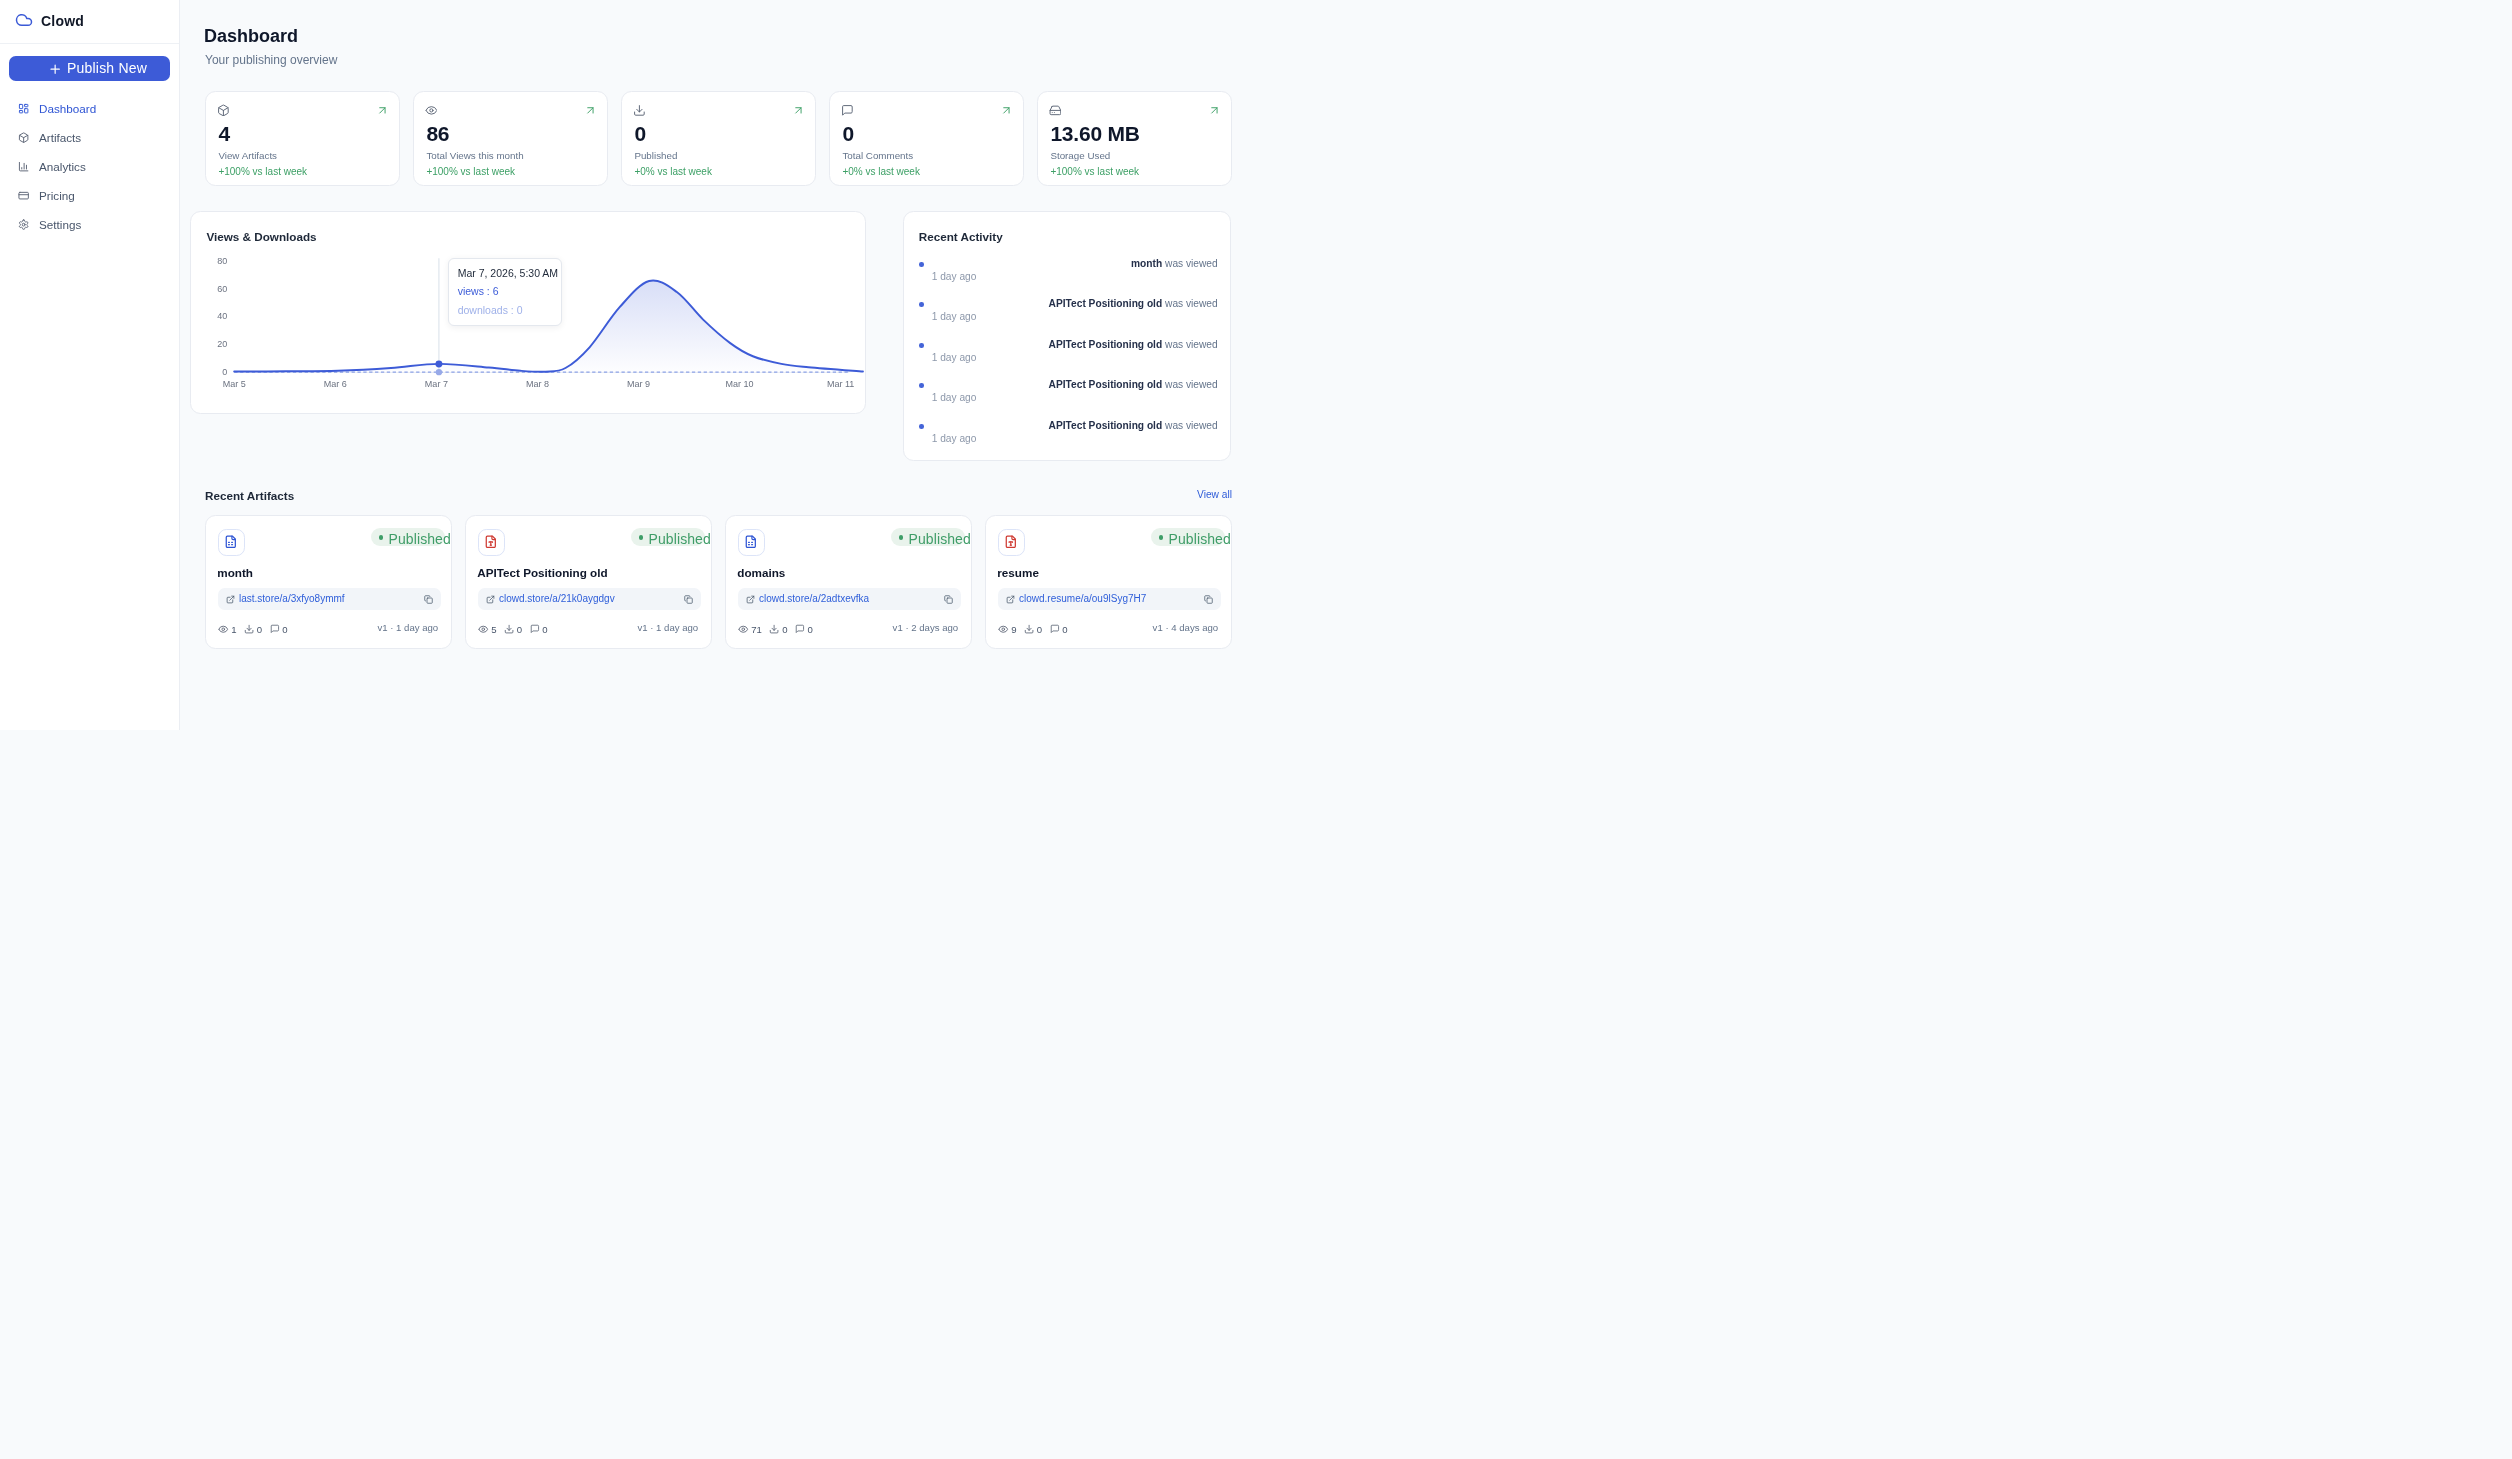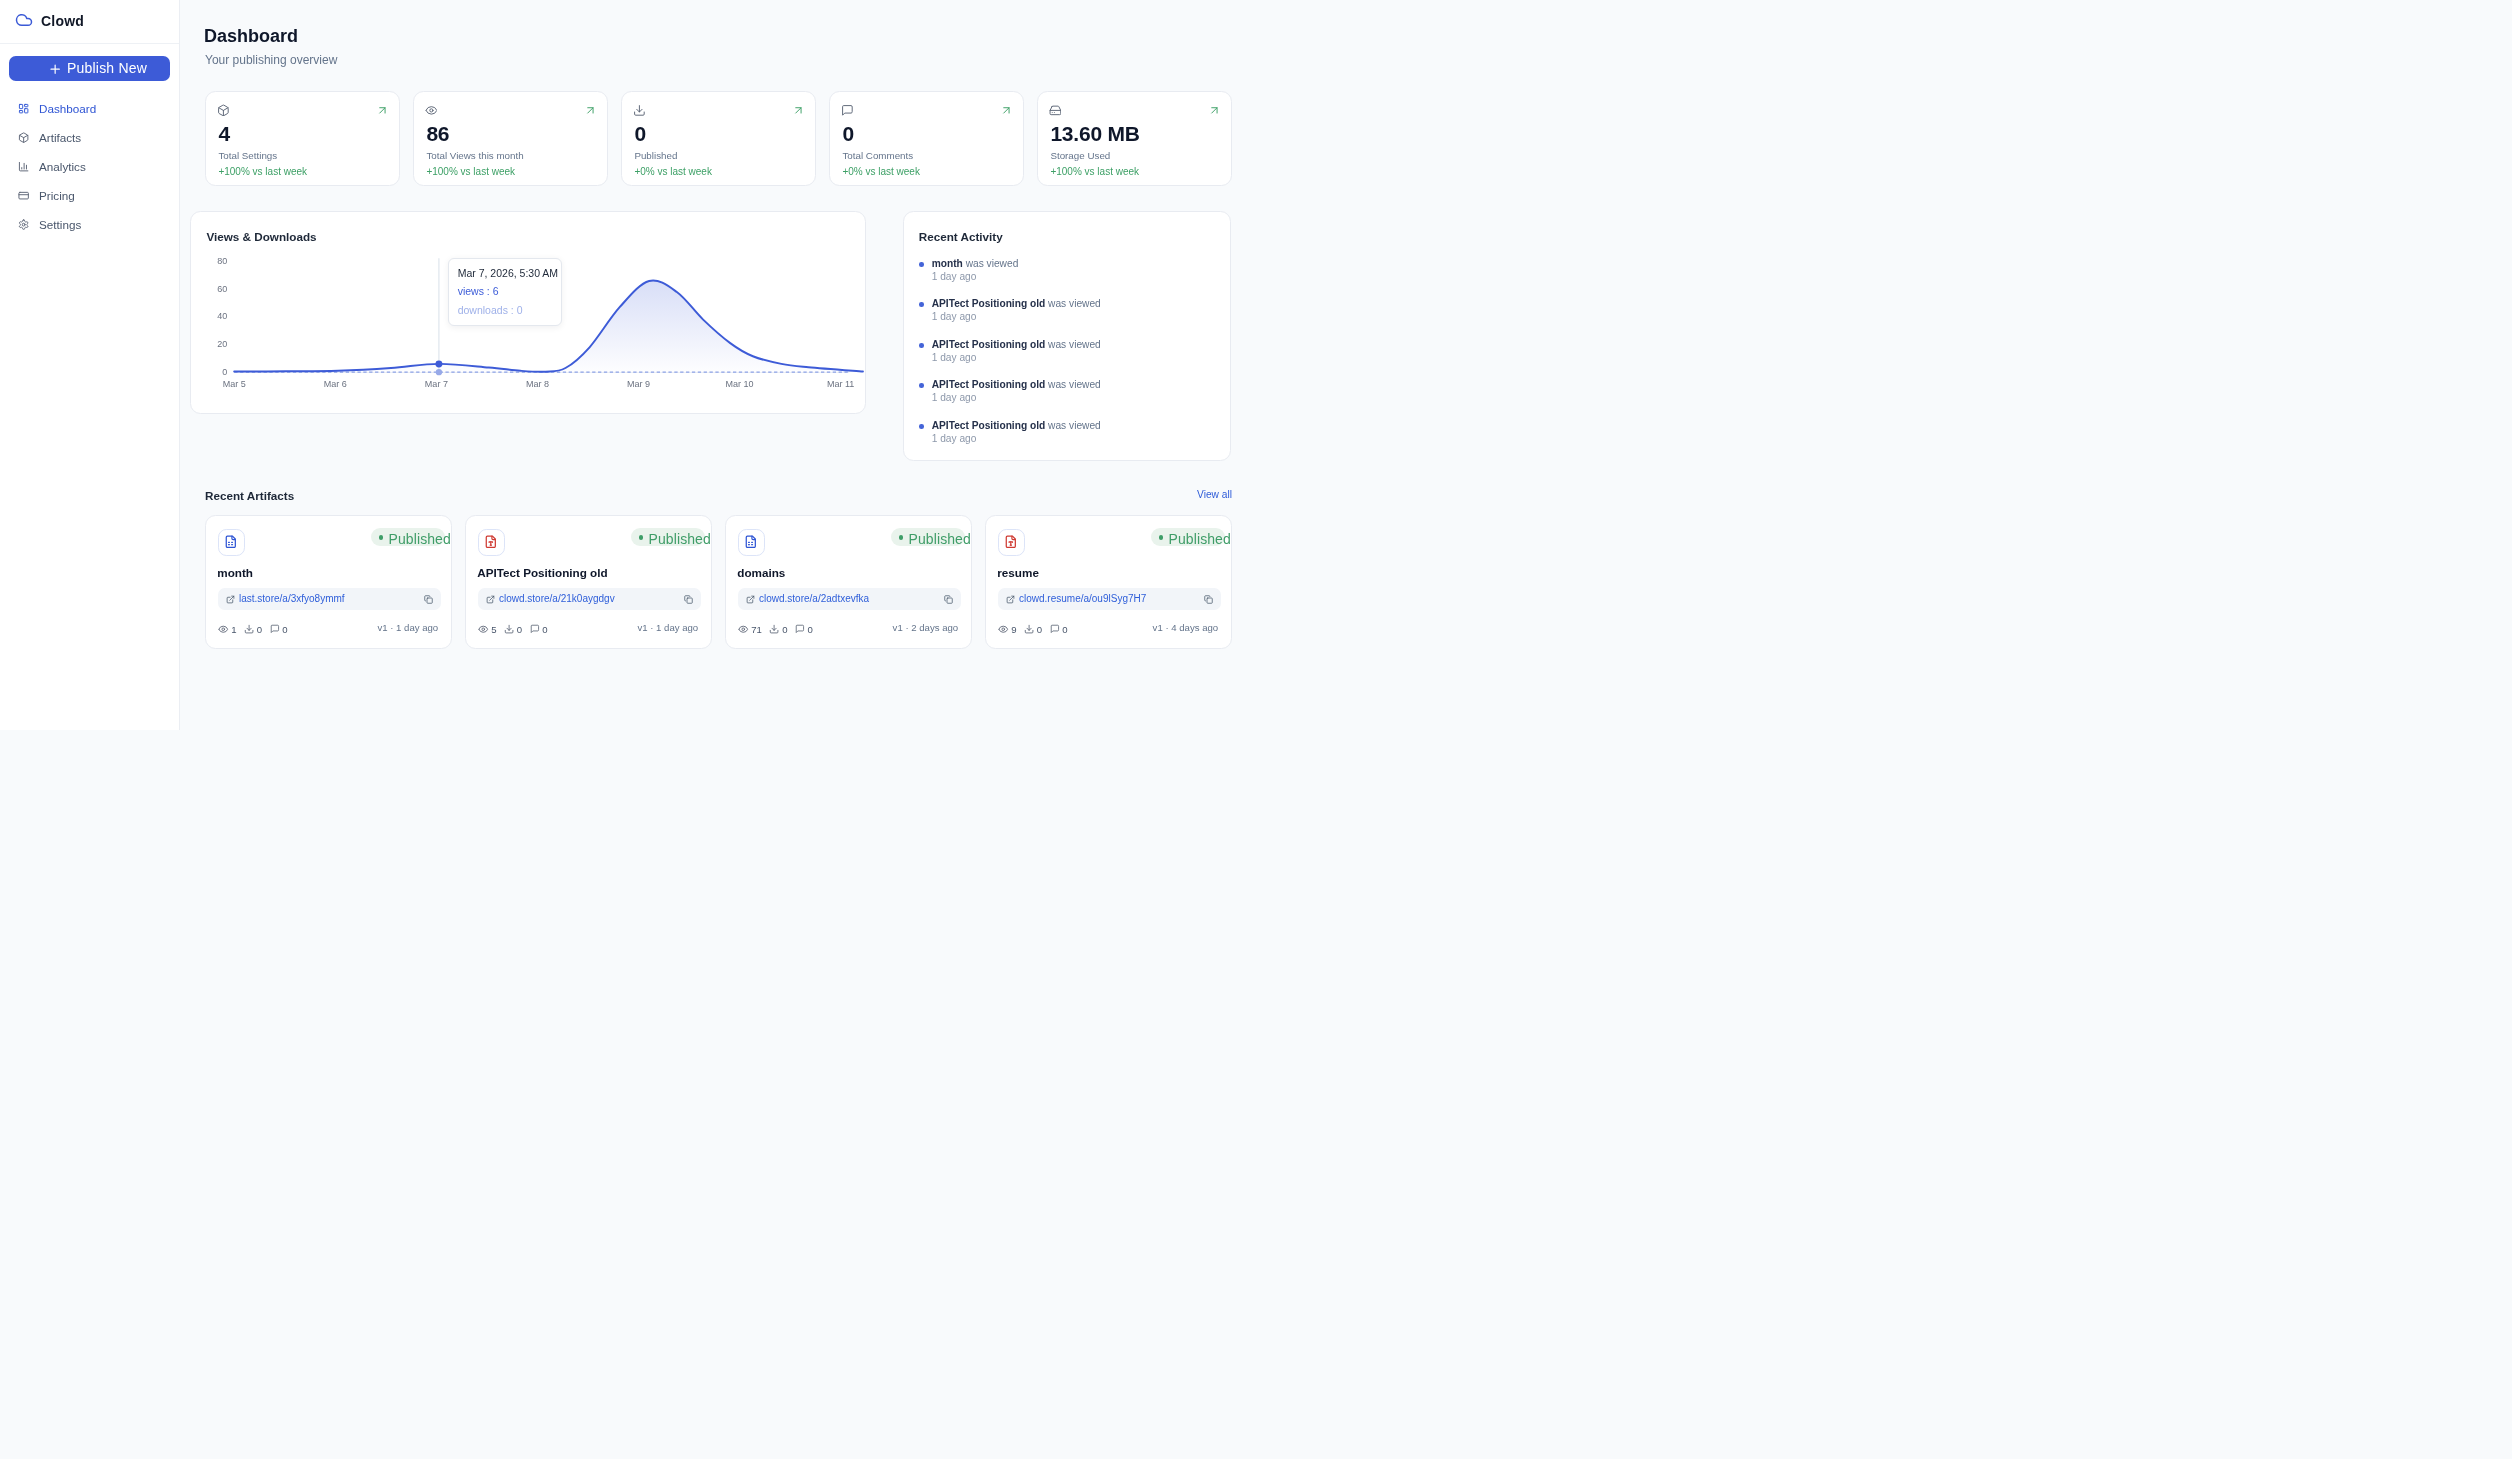--- a/index.html
+++ b/index.html
@@ -25,21 +25,21 @@
 .card { position:absolute; background:#ffffff; border:0.8px solid #e8ebf1; border-radius:10.5px; }
 .stat { width:195px; height:95px; top:91px; }
 .stat .ic { position:absolute; left:10.7px; top:11.5px; color:#5b6475; }
 .stat .arr { position:absolute; right:10.3px; top:12.2px; }
 .stat .num { position:absolute; left:12.4px; top:30px; font-size:21px; font-weight:bold; color:#0f172a; letter-spacing:-0.2px; }
 .stat .lbl { position:absolute; left:12.4px; top:58px; font-size:9.8px; color:#64748b; }
 .stat .dlt { position:absolute; left:12.4px; top:74px; font-size:10px; color:#3da066; }
 
 #chartcard { left:190px; top:211px; width:676px; height:203px; }
 #charttitle { position:absolute; left:15.4px; top:18px; font-size:11.7px; font-weight:bold; color:#1e2838; }
-#activitycard { left:903px; top:211px; width:328px; height:250px; }
+#activitycard { left:903px; top:211px; width:328px; height:250px;text-align:right; }
 #acttitle { position:absolute; left:14.7px; top:17.5px; font-size:11.7px; font-weight:bold; color:#1e2838; }
 .actitem { position:absolute; left:14.7px; width:301px; }
 .actdot { position:absolute; left:0.8px; top:4.1px; width:4.5px; height:4.5px; border-radius:50%; background:#4464d8; }
 .actname { position:absolute; left:13px; top:0; width:286px; font-size:10.2px; color:#64748b; white-space:nowrap; }
 .actname b { color:#25304a; font-weight:bold; }
 .acttime { position:absolute; left:13px; top:13.4px; white-space:nowrap; font-size:10.2px; color:#8e99ab; }
 
 #tooltip { position:absolute; left:257px; top:46px; width:114px; height:68px; background:#ffffff; border:0.8px solid #e4e8ee; border-radius:6px; box-shadow:0 1.5px 6px rgba(15,23,42,0.06); }
 #tooltip .tl1 { position:absolute; left:8.7px; top:8px; font-size:10.5px; color:#1e2838; white-space:nowrap; }
 #tooltip .tl2 { position:absolute; left:8.7px; top:26px; font-size:10.5px; color:#3c5cd8; white-space:nowrap; }
@@ -130,21 +130,21 @@
   <svg class="ic" width="12.8" height="12.8" viewBox="0 0 24 24" fill="none" stroke="currentColor" stroke-width="1.8" stroke-linecap="round" stroke-linejoin="round">
       <path d="M21 8a2 2 0 0 0-1-1.73l-7-4a2 2 0 0 0-2 0l-7 4A2 2 0 0 0 3 8v8a2 2 0 0 0 1 1.73l7 4a2 2 0 0 0 2 0l7-4A2 2 0 0 0 21 16Z"></path>
       <path d="m3.3 7 8.7 5 8.7-5"></path>
       <path d="M12 22V12"></path>
     </svg>
   <svg class="arr" width="12.8" height="12.8" viewBox="0 0 24 24" fill="none" stroke="#3da066" stroke-width="1.8" stroke-linecap="round" stroke-linejoin="round">
       <path d="M7 7h10v10"></path>
       <path d="M7 17 17 7"></path>
     </svg>
   <div class="num">4</div>
-    <div class="lbl">Total Settings</div>
+    <div class="lbl">View Artifacts</div>
     <div class="dlt">+100% vs last week</div>
 </div>
 <div class="card stat" style="left:413px;">
   <svg class="ic" width="12.8" height="12.8" viewBox="0 0 24 24" fill="none" stroke="currentColor" stroke-width="1.8" stroke-linecap="round" stroke-linejoin="round">
       <path d="M2.062 12.348a1 1 0 0 1 0-.696 10.75 10.75 0 0 1 19.876 0 1 1 0 0 1 0 .696 10.75 10.75 0 0 1-19.876 0"></path>
       <circle cx="12" cy="12" r="3"></circle>
     </svg>
   <svg class="arr" width="12.8" height="12.8" viewBox="0 0 24 24" fill="none" stroke="#3da066" stroke-width="1.8" stroke-linecap="round" stroke-linejoin="round">
       <path d="M7 7h10v10"></path>
       <path d="M7 17 17 7"></path>

